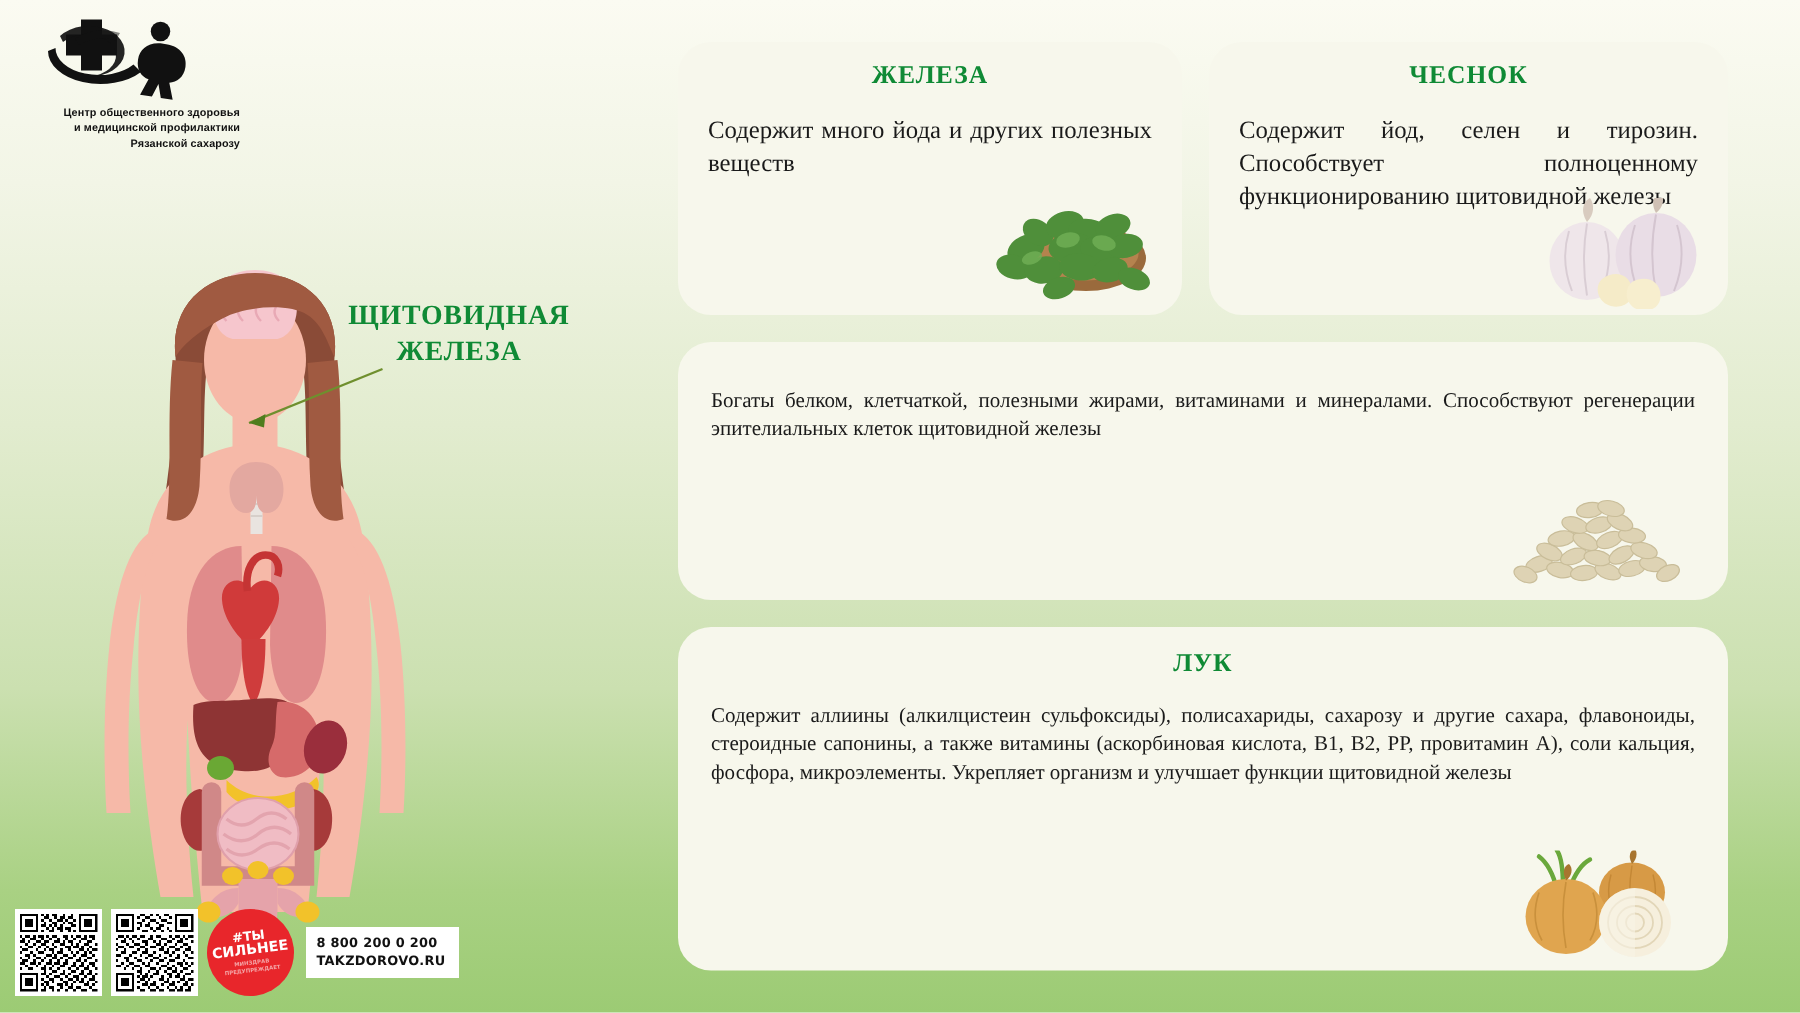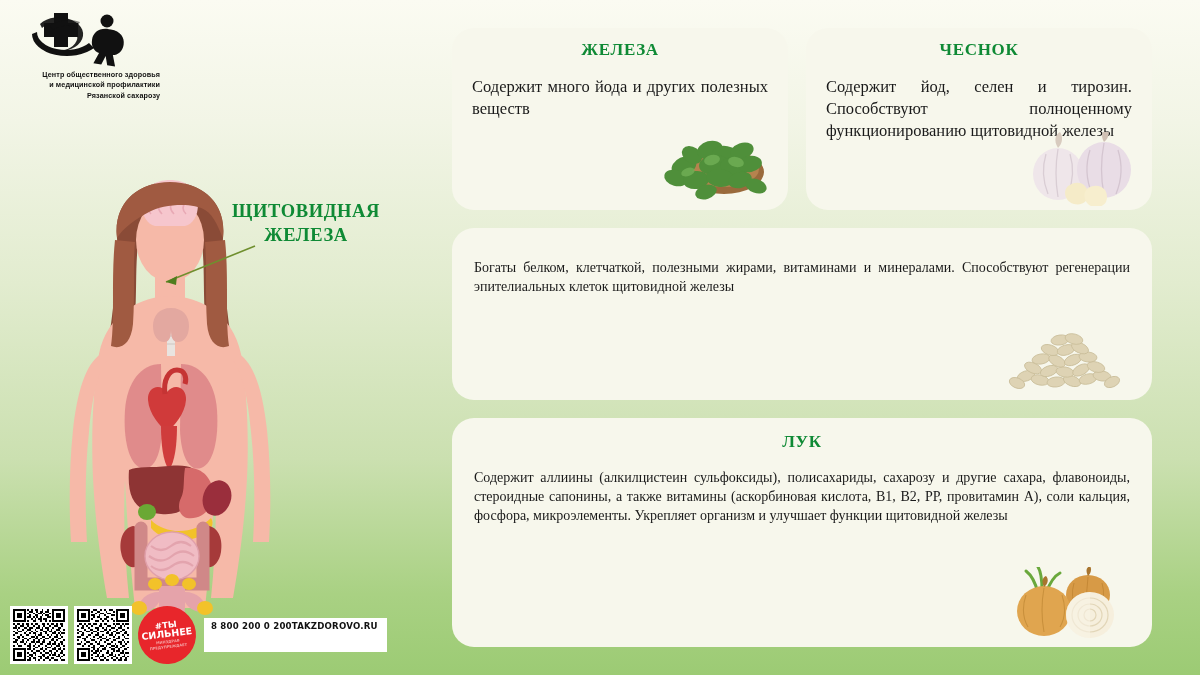--- a/index.html
+++ b/index.html
@@ -60,21 +60,21 @@
     overflow: hidden;
   }
   .badge-l1 { font-family: "DejaVu Sans", sans-serif; font-size: 8.5px; font-weight: 700; color: #fff; line-height: 1; }
   .badge-l2 { font-family: "DejaVu Sans", sans-serif; font-size: 9.5px; font-weight: 700; color: #fff; line-height: 1.05; }
   .badge-l3 { font-family: "DejaVu Sans", sans-serif; font-size: 3.6px; font-weight: 700; color: #f4a3a5; line-height: 1.25; margin-top: 1px; text-align: center; }
   #contact-plate {
     background: #ffffff;
     height: 34px;
     padding: 2px 9px 2px 7px;
     margin-left: 2px;
-    display: flex; flex-direction: row; justify-content: center;
+    display: flex; flex-direction: column; justify-content: center;
   }
   .contact-line { font-family: "DejaVu Sans", sans-serif; font-size: 8.6px; font-weight: 700; color: #111; line-height: 1.45; letter-spacing: .2px; }
 
   
   .card {
     position: absolute;
     background: #f7f7ec;
     border-radius: 22px;
   }
   .card-title {
@@ -239,21 +239,21 @@
     <g fill="#6fae55" opacity=".85">
       <ellipse cx="64" cy="38" rx="8" ry="5" transform="rotate(-12 64 38)"></ellipse>
       <ellipse cx="88" cy="40" rx="8" ry="5" transform="rotate(14 88 40)"></ellipse>
       <ellipse cx="40" cy="50" rx="7" ry="4" transform="rotate(-20 40 50)"></ellipse>
     </g>
   </svg>
 </div>
 
 <div class="card" id="card-garlic">
   <div class="card-title">ЧЕСНОК</div>
-  <div class="card-body">Содержит йод, селен и тирозин. Способствуют полноценному функционированию щитовидной железы</div>
+  <div class="card-body">Содержит йод, селен и тирозин. Способствует полноценному функционированию щитовидной железы</div>
   <svg class="food-photo" id="photo-garlic" viewBox="0 0 114 74">
     <ellipse cx="36" cy="42" rx="25" ry="26" fill="#efe6ea"></ellipse>
     <path d="M36 16 c-5 -8 -2 -14 2 -16 c3 4 3 11 -2 16 z" fill="#d8cbbf"></path>
     <g stroke="#d9cdd4" stroke-width="1.3" fill="none">
       <path d="M24 22 q-6 20 2 40"></path>
         <path d="M36 17 q-4 24 0 48"></path>
         <path d="M48 22 q6 20 -2 40"></path>
     </g>
     <ellipse cx="82" cy="38" rx="27" ry="28" fill="#e9dde6"></ellipse>
     <path d="M82 10 c-4 -7 -1 -12 3 -14 c3 4 2 10 -3 14 z" fill="#cfc0b4"></path>

